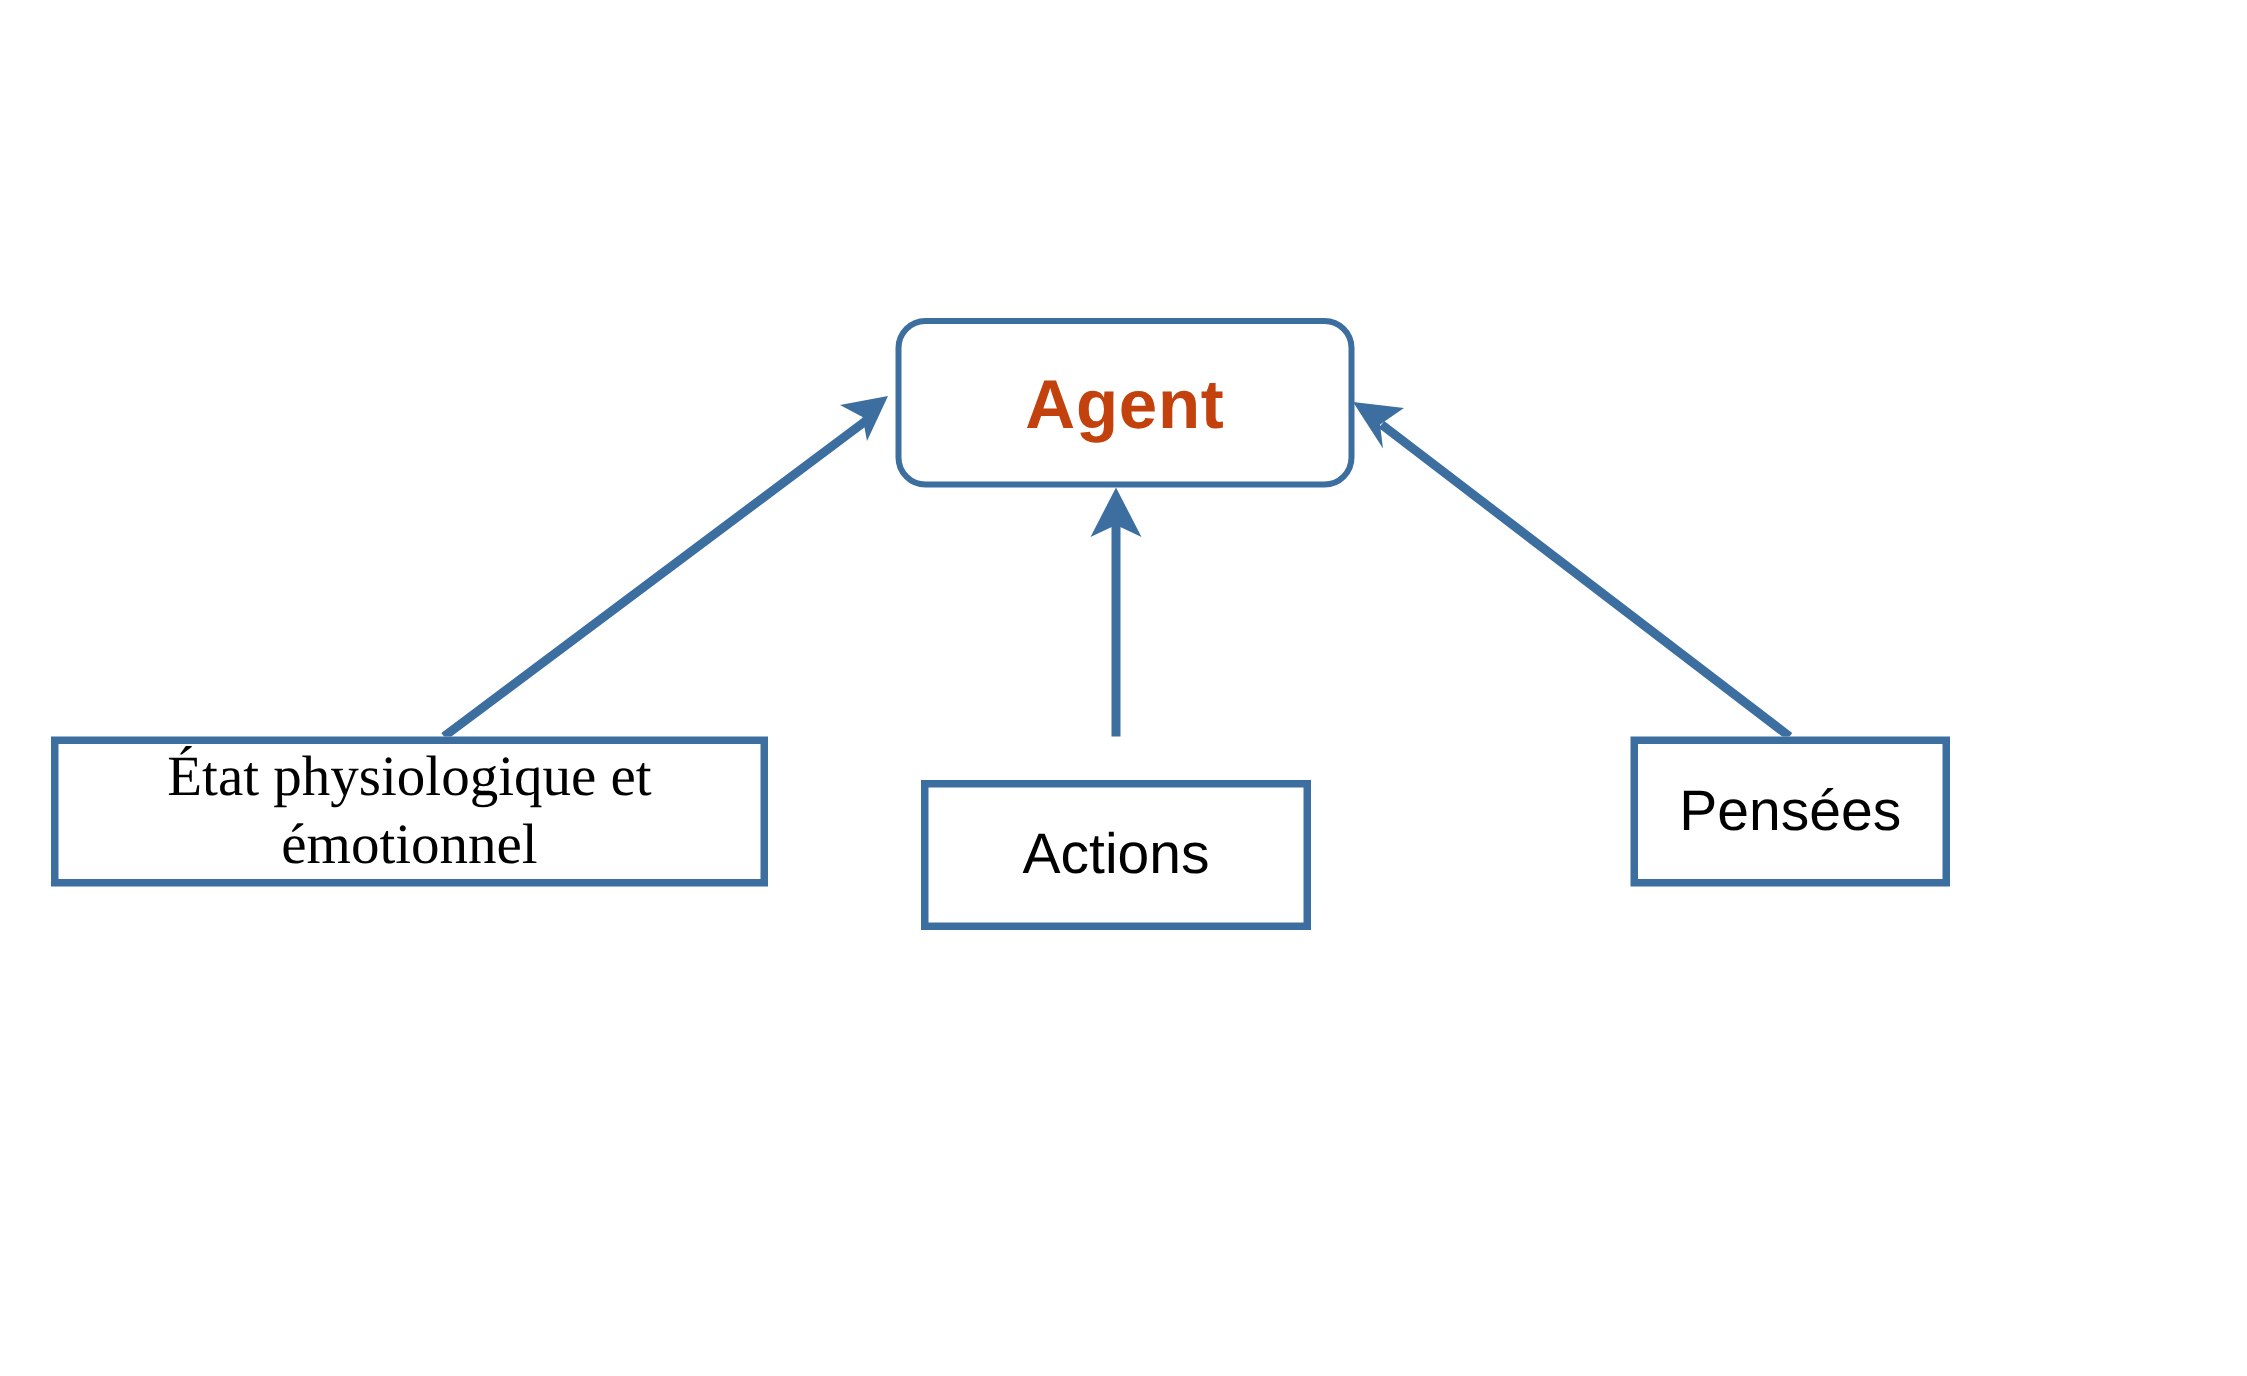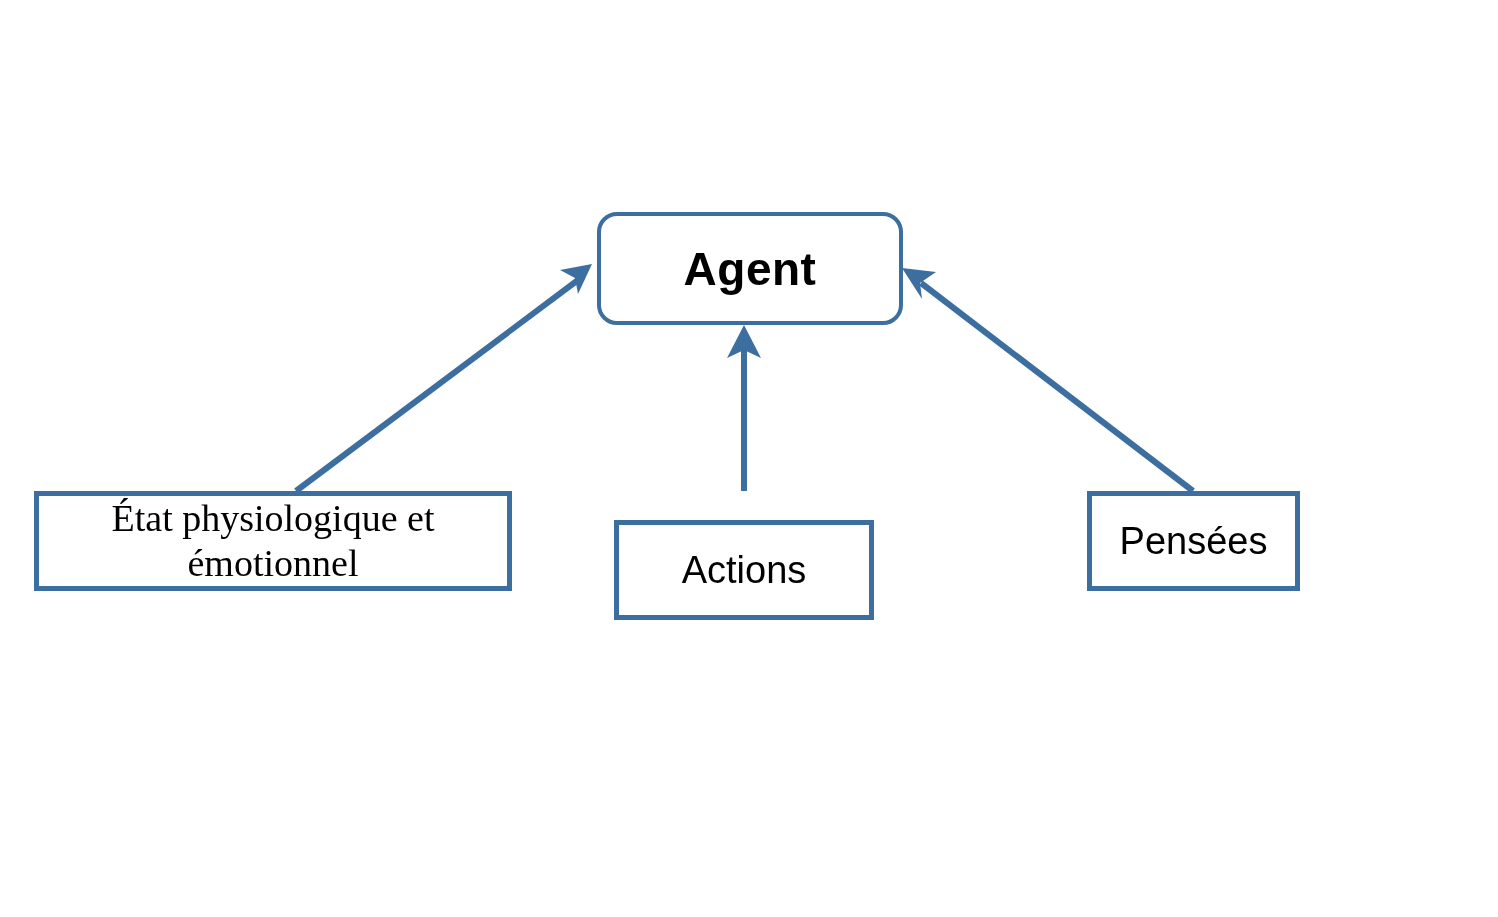--- a/index.html
+++ b/index.html
@@ -38,21 +38,21 @@
   }
 
   
   .node-agent {
     left: 597px;
     top: 212px;
     width: 306px;
     height: 113px;
     border: 4px solid #3C6E9F;
     border-radius: 20px;
-    color: #000000;
+    color: #c2410c;
     font-size: 46px;
     font-weight: bold;
     letter-spacing: 0.5px;
   }
 
   
   .node-rect {
     border: 5px solid #3C6E9F;
     color: #000000;
     font-size: 38px;

